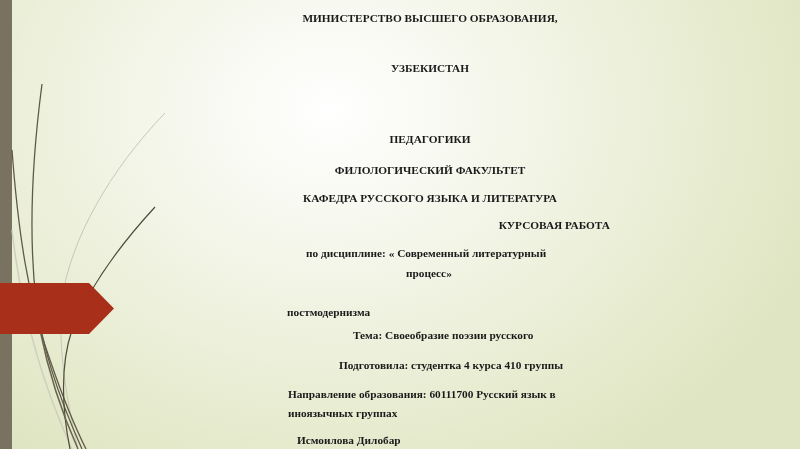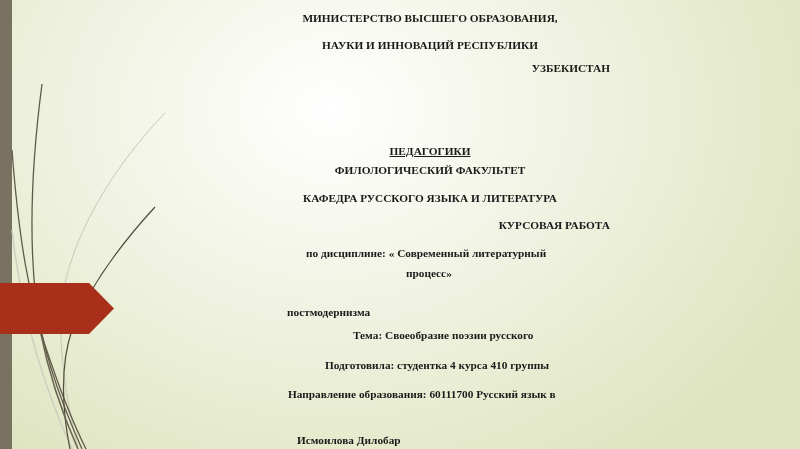--- a/index.html
+++ b/index.html
@@ -65,27 +65,27 @@
     <path d="M12 150 C 18 230, 28 300, 50 360 C 62 395, 74 425, 86 449" stroke="#5f5a48" stroke-width="1.3" fill="none"></path>
     <path d="M155 207 C 120 245, 90 285, 72 330 C 60 365, 62 410, 70 449" stroke="#4f4a3a" stroke-width="1.2" fill="none"></path>
     <path d="M40 330 C 50 380, 65 420, 78 449" stroke="#6a6552" stroke-width="1.5" fill="none"></path>
   </svg>
 
   <svg class="arrow" viewBox="0 0 114 51" xmlns="http://www.w3.org/2000/svg">
     <polygon points="0,0 89,0 114,25.5 89,51 0,51" fill="#a8301a"></polygon>
   </svg>
 
   <div class="text-line center" style="top:11px;">МИНИСТЕРСТВО ВЫСШЕГО ОБРАЗОВАНИЯ,</div>
-  <div class="text-line center" style="top:38px;">НАУКИ И ИННОВАЦИЙ РЕСПУБЛИКИ</div>
-  <div class="text-line center" style="top:61px;text-align:right;">УЗБЕКИСТАН</div>
-  <div class="text-line center" style="top:144px;text-decoration:underline;">ПЕДАГОГИКИ</div>
+  <div class="text-line center" style="top:61px;">УЗБЕКИСТАН</div>
+  <div class="text-line center" style="top:132px;">ПЕДАГОГИКИ</div>
   <div class="text-line center" style="top:163px;">ФИЛОЛОГИЧЕСКИЙ ФАКУЛЬТЕТ</div>
   <div class="text-line center" style="top:191px;">КАФЕДРА РУССКОГО ЯЗЫКА И ЛИТЕРАТУРА</div>
   <div class="text-line center" style="top:218px;text-align:right;">КУРСОВАЯ РАБОТА</div>
   <div class="text-line" style="top:246px; left:306px;">по дисциплине: « Современный  литературный</div>
   <div class="text-line" style="top:266px; left:406px;">процесс»</div>
   <div class="text-line" style="top:292px; left:353px;margin-top:36px;">Тема: Своеобразие поэзии русского</div>
   <div class="text-line" style="top:305px; left:287px;">постмодернизма</div>
-  <div class="text-line" style="top:358px; left:325px;">Подготовила: студентка 4 курса  410 группы</div>
+  <div class="text-line" style="top:358px; left:339px;">Подготовила: студентка 4 курса  410 группы</div>
   <div class="text-line" style="top:387px; left:288px;">Направление образования: 60111700 Русский язык  в</div>
+  <div class="text-line" style="top:406px; left:288px;">иноязычных группах</div>
   <div class="text-line" style="top:433px; left:291px;margin-left:6px;">Исмоилова  Дилобар</div>
 
 </div>
 
 </body></html>

